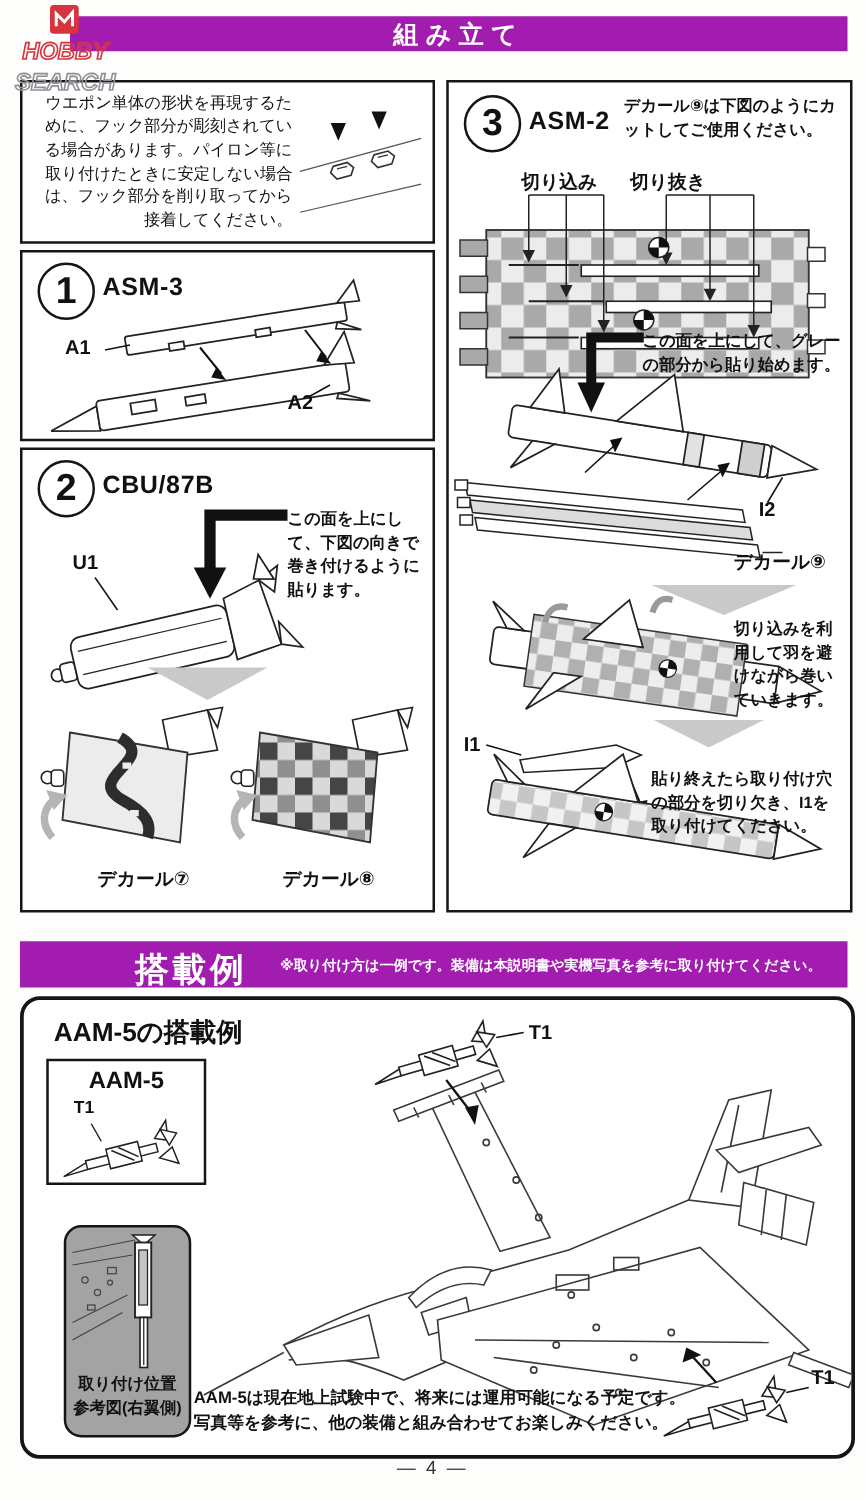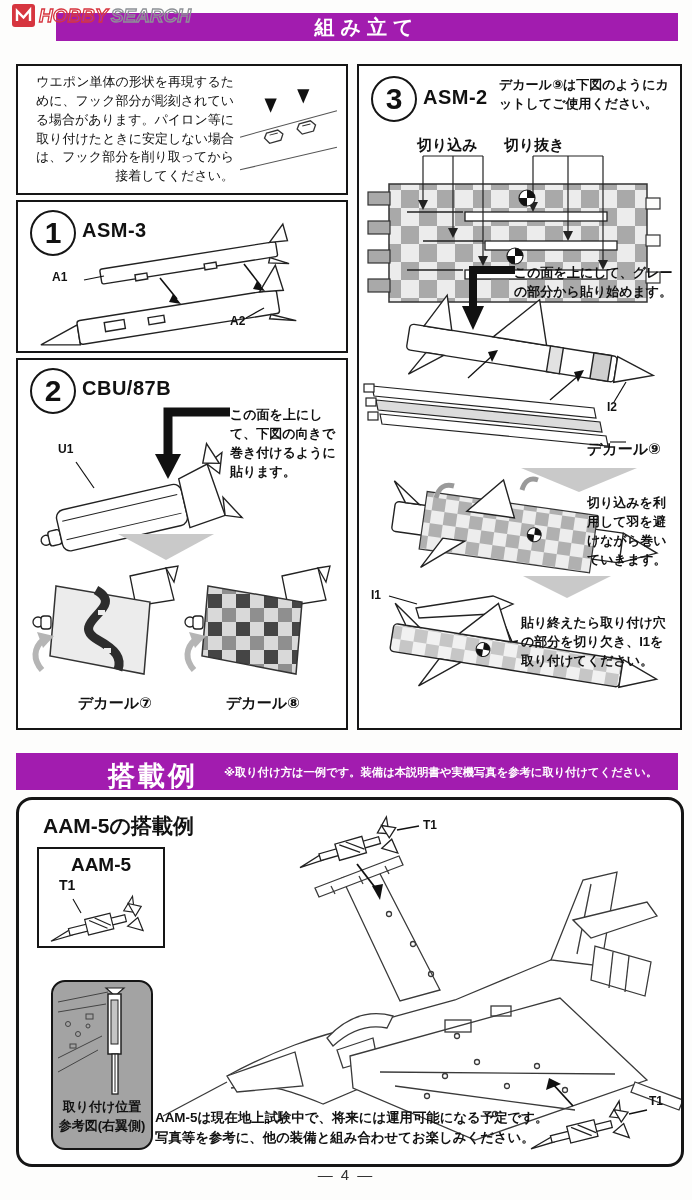--- a/index.html
+++ b/index.html
@@ -2,32 +2,32 @@
 <html><head>
 <meta charset="utf-8">
 <style>
   html,body{margin:0;padding:0;background:#d8d8d4;}
   .page{position:relative;width:692px;height:1200px;background:#fdfdfc;margin:0 auto;
         font-family:"Liberation Sans","DejaVu Sans",sans-serif;color:#111;overflow:hidden;
         border-right:1px solid #cfcfcb;}
   .bar{position:absolute;background:#a21caf;color:#fff;}
   .header-bar{left:56px;top:13px;width:622px;height:28px;display:flex;align-items:center;justify-content:center;}
   .bar-title{font-size:20px;font-weight:bold;letter-spacing:6px;}
-  .logo{position:absolute;left:12px;top:4px;display:flex;align-items:center;gap:3px;z-index:5;}
+  .logo{position:absolute;left:12px;top:4px;display:flex;align-items:center;gap:3px;z-index:5;flex-direction:column;}
   .logo-text{font-size:19px;font-weight:900;letter-spacing:0px;font-style:italic;
              color:rgba(255,255,255,0.08);-webkit-text-stroke:1.3px #d6353f;}
   .logo-text.search{-webkit-text-stroke:1.3px #8d9196;}
   .box{position:absolute;border:2px solid #151515;background:#fff;}
   .stepnum{position:absolute;width:42px;height:42px;border:2.5px solid #151515;border-radius:50%;
            background:#fff;display:flex;align-items:center;justify-content:center;
            font-size:30px;font-weight:900;z-index:2;}
   .steptitle{position:absolute;font-size:20px;font-weight:bold;letter-spacing:.5px;z-index:2;}
   .jp{position:absolute;font-size:13px;line-height:1.45;font-weight:600;}
   .jp.normal{font-weight:400;text-align:right;}
-  .plabel{position:absolute;font-size:12px;font-weight:bold;z-index:3;}
+  .plabel{position:absolute;font-size:16px;font-weight:bold;z-index:3;}
   .dlabel{position:absolute;font-size:15px;font-weight:600;z-index:3;}
   .cutlab{position:absolute;font-size:15px;font-weight:600;z-index:3;}
   .mount-bar{left:16px;top:753px;width:662px;height:37px;}
   .mount-title{position:absolute;left:92px;top:5px;font-size:27px;font-weight:bold;letter-spacing:3px;}
   .mount-note{position:absolute;left:208px;top:12px;font-size:11.3px;font-weight:bold;}
   .aam5-box{left:16px;top:797px;width:662px;height:364px;border:3.5px solid #151515;border-radius:16px;
             background:#fff;position:absolute;overflow:hidden;}
   .aam5-title{position:absolute;left:24px;top:12px;font-size:21px;font-weight:bold;}
   .part-box{position:absolute;left:18px;top:47px;width:124px;height:97px;border:2px solid #151515;background:#fff;}
   .part-box-title{position:absolute;width:100%;text-align:center;top:5px;font-size:19px;font-weight:bold;}

